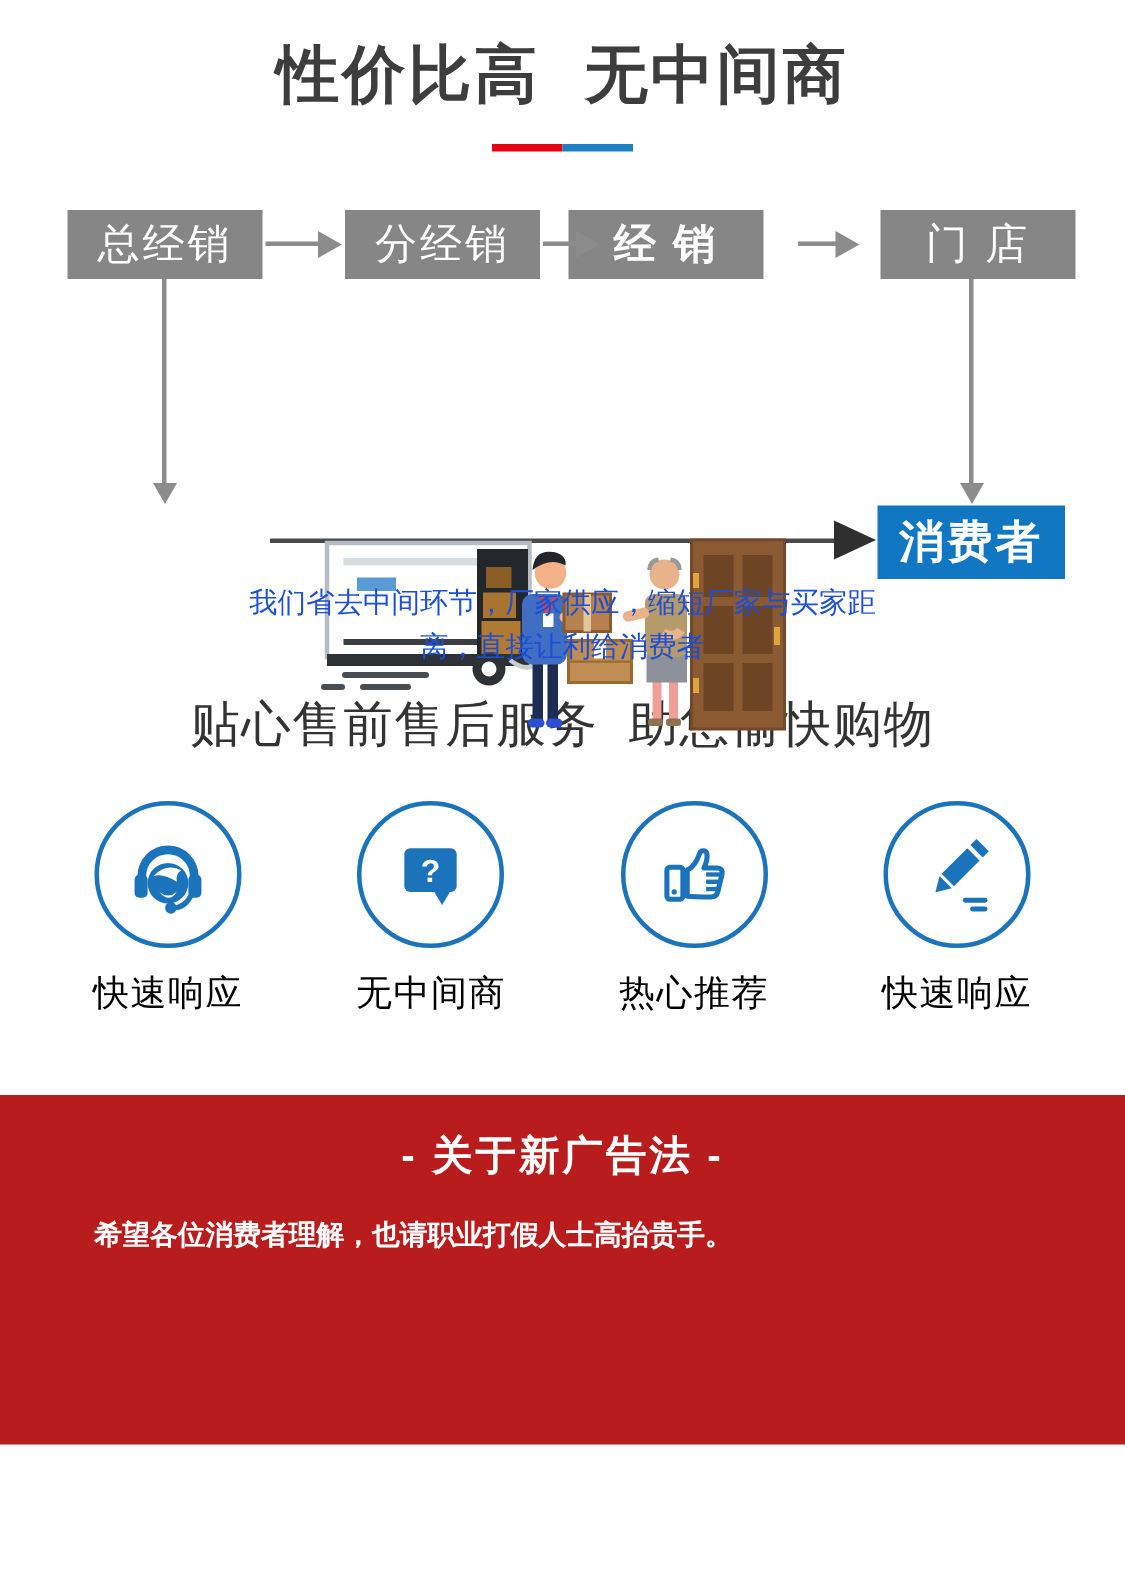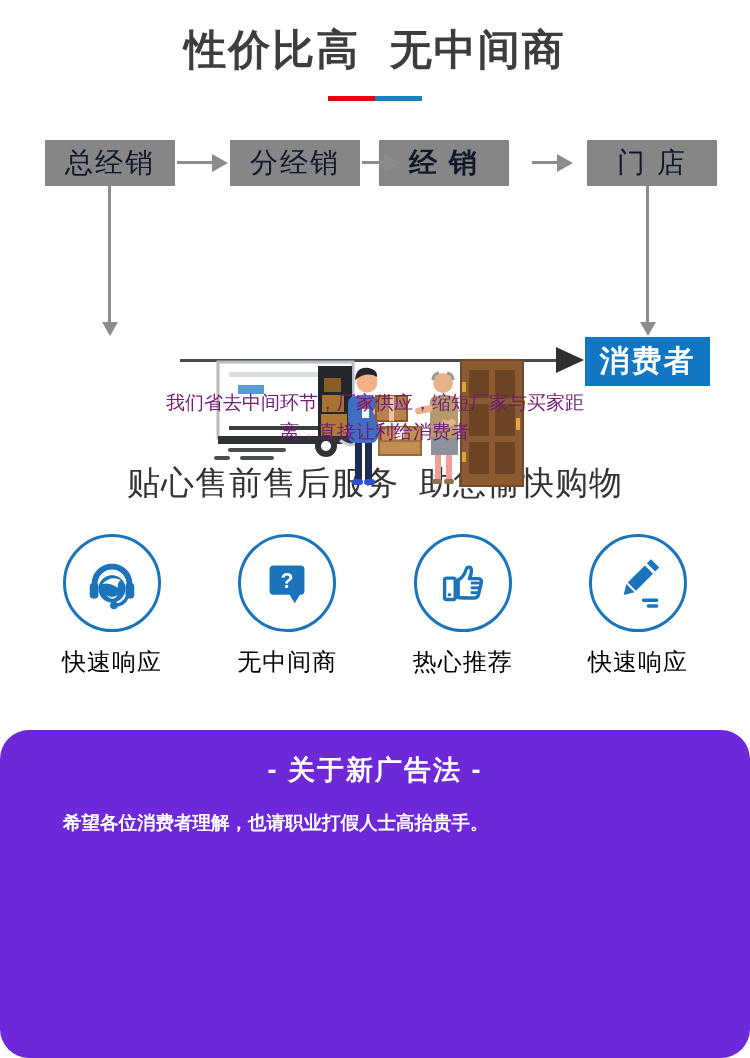--- a/index.html
+++ b/index.html
@@ -20,21 +20,21 @@
     color: #3d3d3d; letter-spacing: 2px; word-spacing: 16px;
   }
   .hero-underline { position: absolute; top: 96px; left: 328px; width: 94px; height: 5px; display: flex; }
   .hero-underline .seg-red  { flex: 1; background: #e60012; }
   .hero-underline .seg-blue { flex: 1; background: #1e7fc0; }
 
   
   .flow { position: relative; height: 325px; }
   .gbox {
     position: absolute; top: 20px; width: 130px; height: 46px;
-    background: #868686; color: #0f172a;
+    background: #868686; color: #ffffff;
     display: flex; align-items: center; justify-content: center;
     font-size: 28px; letter-spacing: 2px;
   }
   .gbox.b1 { left: 45px; }  .gbox.b2 { left: 230px; }
   .gbox.b3 { left: 379px; font-weight: bold; } .gbox.b4 { left: 587px; }
 
   .harrow-line { position: absolute; top: 41px; height: 3px; background: #8c8c8c; }
   .harrow-head { position: absolute; top: 34px; width: 0; height: 0;
     border-top: 9px solid transparent; border-bottom: 9px solid transparent; border-left: 16px solid #8c8c8c; }
   .varrow-line { position: absolute; width: 3px; background: #8c8c8c; }
@@ -52,21 +52,21 @@
     font-size: 30px; letter-spacing: 2px;
   }
   .bluebox.left  { left: 40px;  width: 140px; }
   .bluebox.right { left: 585px; width: 125px; }
 
   .illustration { position: absolute; left: 198px; top: 232px; }
 
   .flow-caption {
     position: absolute; left: 162px; top: 268px; width: 426px;
     margin: 0; text-align: center;
-    font-size: 19px; line-height: 29px; color: #701a75;
+    font-size: 19px; line-height: 29px; color: #1d4ed8;
   }
 
   
   .services { height: 285px; text-align: center; }
   .services h2 {
     margin: 0; padding-top: 16px;
     font-size: 33px; font-weight: 500; color: #333;
     letter-spacing: 1px; word-spacing: 10px;
   }
   .service-row {
@@ -76,23 +76,22 @@
   .service-item { display: flex; flex-direction: column; align-items: center; width: 130px; }
   .service-circle {
     width: 98px; height: 98px; border-radius: 50%;
     border: 3px solid #1b74bb; background: #fff;
     display: flex; align-items: center; justify-content: center;
   }
   .service-label { margin-top: 14px; font-size: 24px; color: #000000; letter-spacing: 1px; }
 
   
   .notice {
-    height: 328px; background: #6d28d9; color: #fff;
+    height: 233px; background: #b91c1c; color: #fff;
     padding: 14px 26px 0;
-    border-radius: 29px;
   }
   .notice h2 { margin: 8px 0 16px; text-align: center; font-size: 27px; font-weight: bold; letter-spacing: 2px; }
   .notice p { margin: 0; font-size: 18.5px; font-weight: bold; line-height: 38px; text-align: justify; }
   .notice p.indent { text-indent: 2em; }
   .hl {
     color: #ffdf3f;
     text-decoration: underline;
     text-decoration-color: #ffdf3f;
     text-decoration-thickness: 2px;
     text-underline-offset: 7px;

